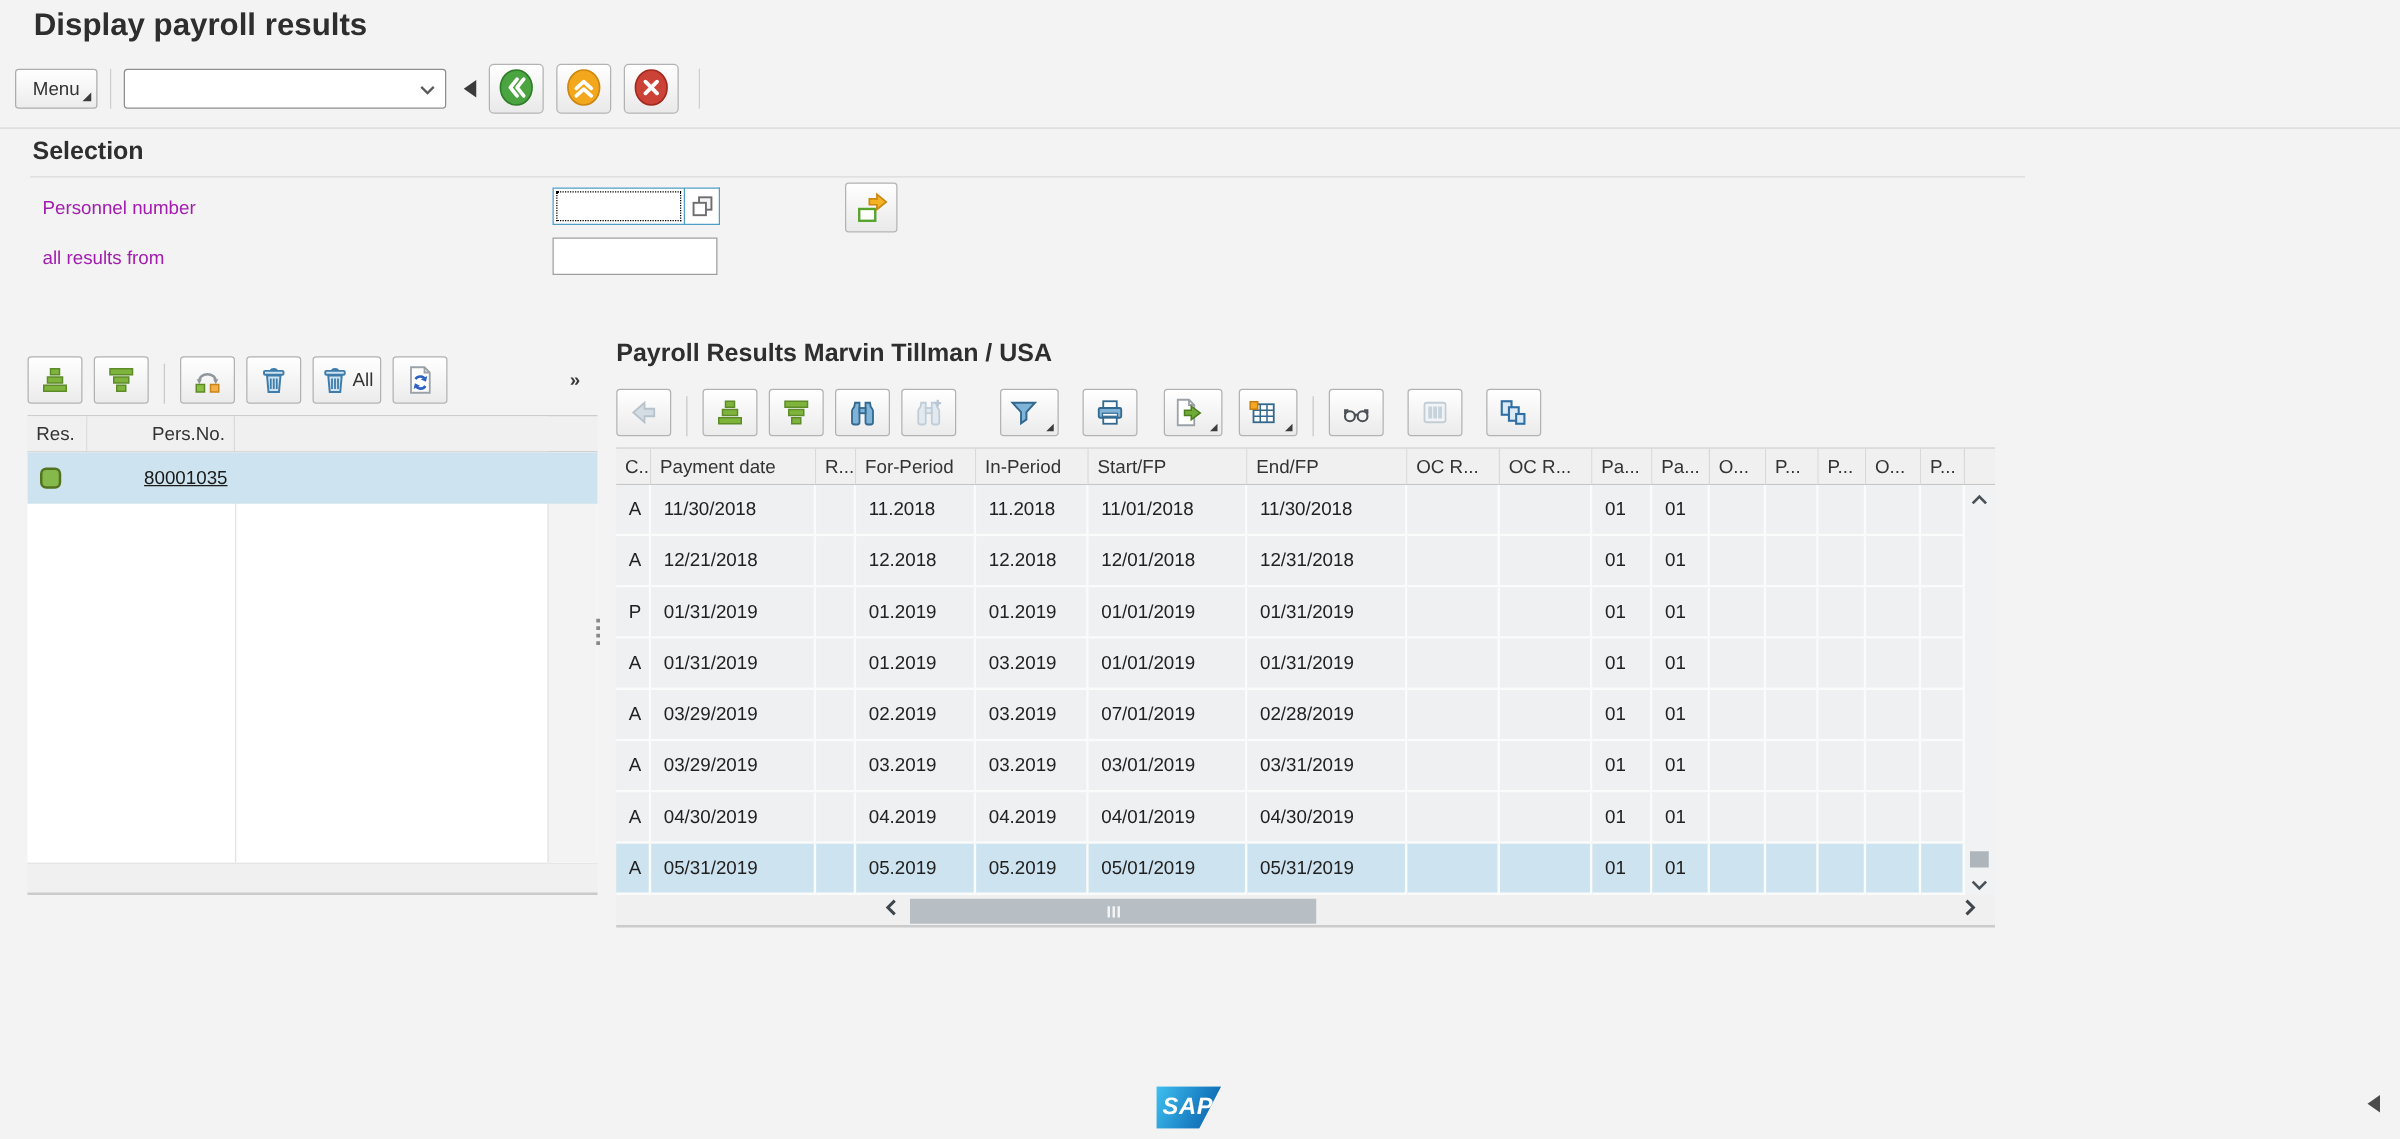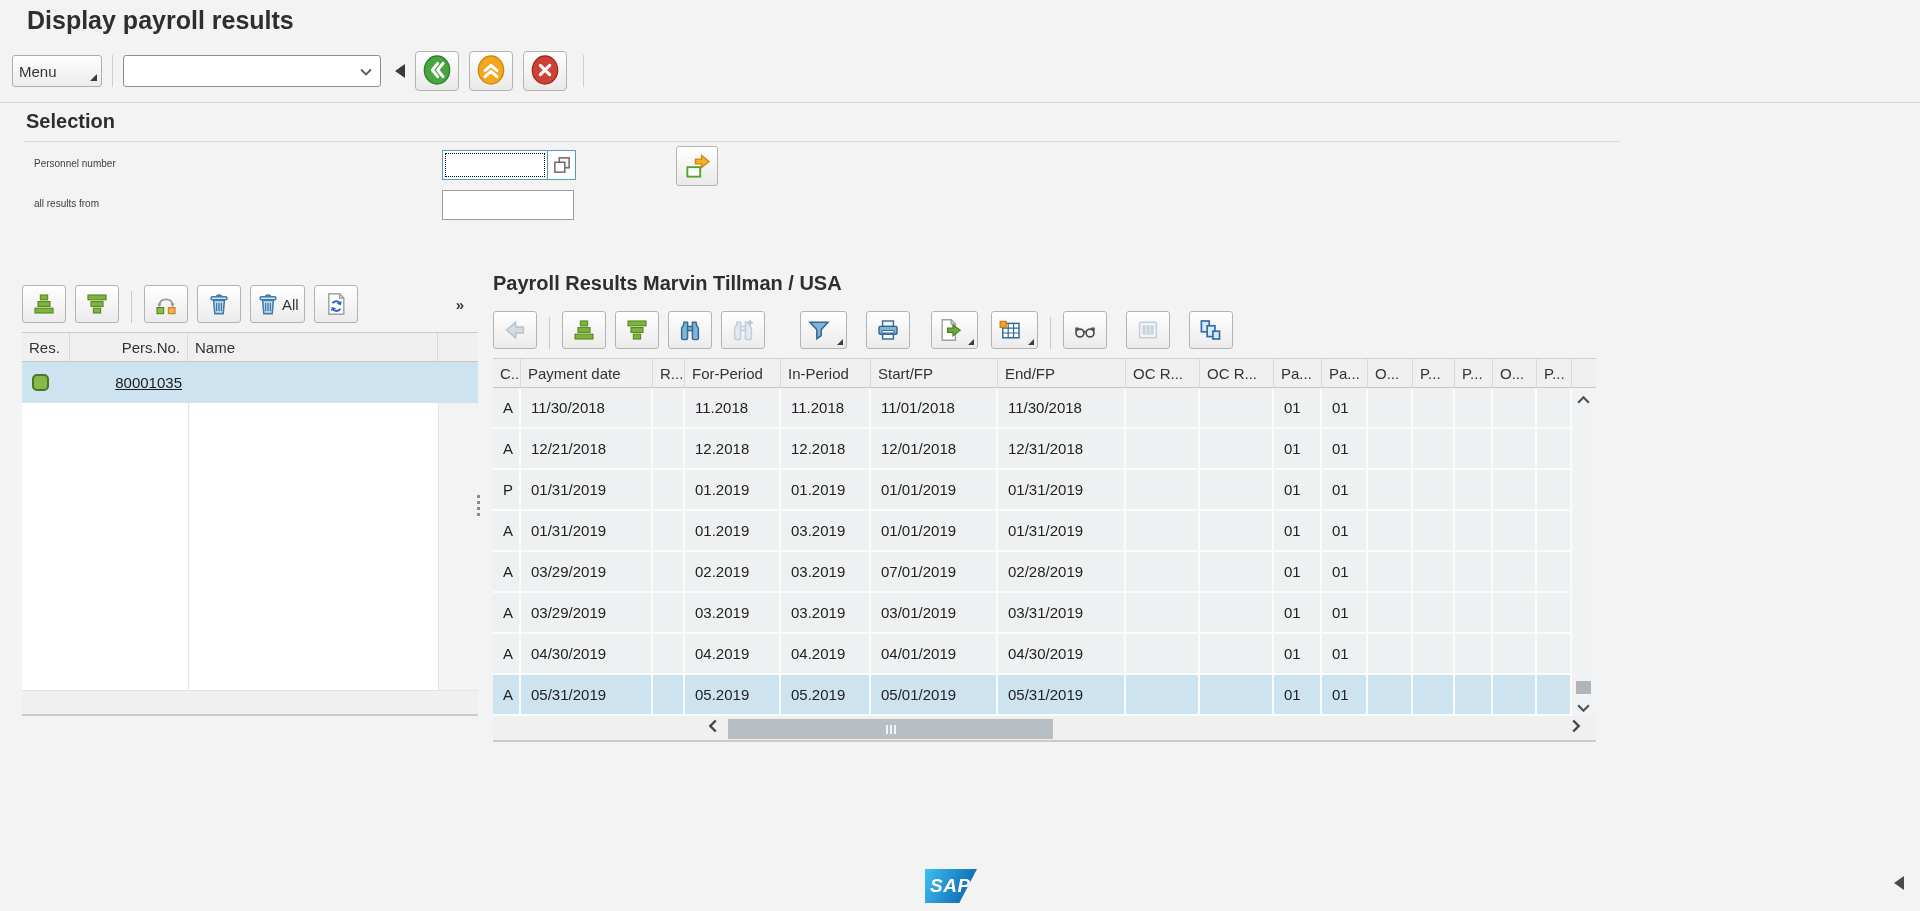--- a/index.html
+++ b/index.html
@@ -4,38 +4,38 @@
 <style>
   html,body{margin:0;padding:0;width:1920px;height:911px;overflow:hidden;
     background:#f3f3f3;font-family:"Liberation Sans",sans-serif;color:#333;}
   *{box-sizing:border-box;}
   .abs{position:absolute;}
 
   
   #page-title{left:27px;top:6px;font-size:25px;font-weight:bold;color:#2e2e2e;}
   #topbar{left:12px;top:50px;height:42px;display:flex;align-items:center;}
   .vsep{width:1px;height:32px;background:#cfcfcf;margin:0 10px;}
-  #menu-btn{position:relative;width:90px;height:32px;border:1px solid #adadad;border-radius:3px;
+  #menu-btn{position:relative;width:66px;height:32px;border:1px solid #adadad;border-radius:3px;
     background:linear-gradient(#ffffff,#ececec);font-size:15px;color:#333;
-    display:flex;align-items:center;cursor:default;}
+    display:flex;align-items:center;justify-content:center;cursor:default;}
   .corner-tri{position:absolute;right:4px;bottom:5px;width:0;height:0;
     border-left:7px solid transparent;border-bottom:7px solid #3c3c3c;}
   #command-combo{position:relative;width:258px;height:32px;background:#fff;border:1px solid #8e8e8e;
     border-radius:3px;}
   #command-combo svg{position:absolute;right:7px;top:11px;}
   #collapse-tri{margin-left:14px;width:0;height:0;border-top:7px solid transparent;
     border-bottom:7px solid transparent;border-right:10px solid #3a3a3a;}
   .navbtn{width:44px;height:40px;margin-left:10px;border:1px solid #b3b3b3;border-radius:4px;
     background:linear-gradient(#ffffff,#e9e9e9);display:flex;align-items:center;justify-content:center;padding:0;}
   #hdr-divider{left:0;top:102px;width:1920px;height:1px;background:#d8d8d8;}
 
   
   #selection-heading{left:26px;top:110px;font-size:20px;font-weight:bold;color:#2e2e2e;}
   #selection-rule{left:24px;top:141px;width:1596px;height:1px;background:#dadada;}
-  .fld-label{left:34px;font-size:10px;color:#404040;}
+  .fld-label{left:34px;font-size:15px;color:#a21caf;}
   #pernr-group{left:442px;top:150px;display:flex;align-items:stretch;}
   #pernr-input{width:106px;height:30px;border:1px solid #4f9ec6;background:#fff;
     outline:1px dotted #000;outline-offset:-4px;font-size:15px;padding:0 6px;}
   #pernr-help{width:28px;height:30px;border:1px solid #4f9ec6;border-left:none;background:#fff;
     display:flex;align-items:center;justify-content:center;padding:0;}
   #from-input{left:442px;top:190px;width:132px;height:30px;border:1px solid #9e9e9e;background:#fff;
     font-size:15px;padding:0 6px;}
   #multi-btn{left:676px;top:146px;width:42px;height:40px;border:1px solid #b3b3b3;border-radius:3px;
     background:linear-gradient(#ffffff,#e9e9e9);display:flex;align-items:center;justify-content:center;padding:0;}
 
@@ -232,21 +232,20 @@
           </svg>
         </span>
       </button>
       <button class="tbtn plain">
         <span class="lbl">»</span>
       </button>
     </div>
   <div class="grid-header" id="left-header" style="grid-template-columns:48px 118px 250px 40px;">
       <div class="hcell">Res.</div>
       <div class="hcell r">Pers.No.</div>
-      <div class="hcell">Name</div>
       <div class="hcell" style="border-right: none;"></div>
     </div>
   <div id="left-body">
     <div class="colsep"></div>
     <div id="left-sbcol"></div>
     <div id="left-row">
       <div class="lcell">
           <span id="status-led"></span>
         </div>
       <div class="lcell r">

